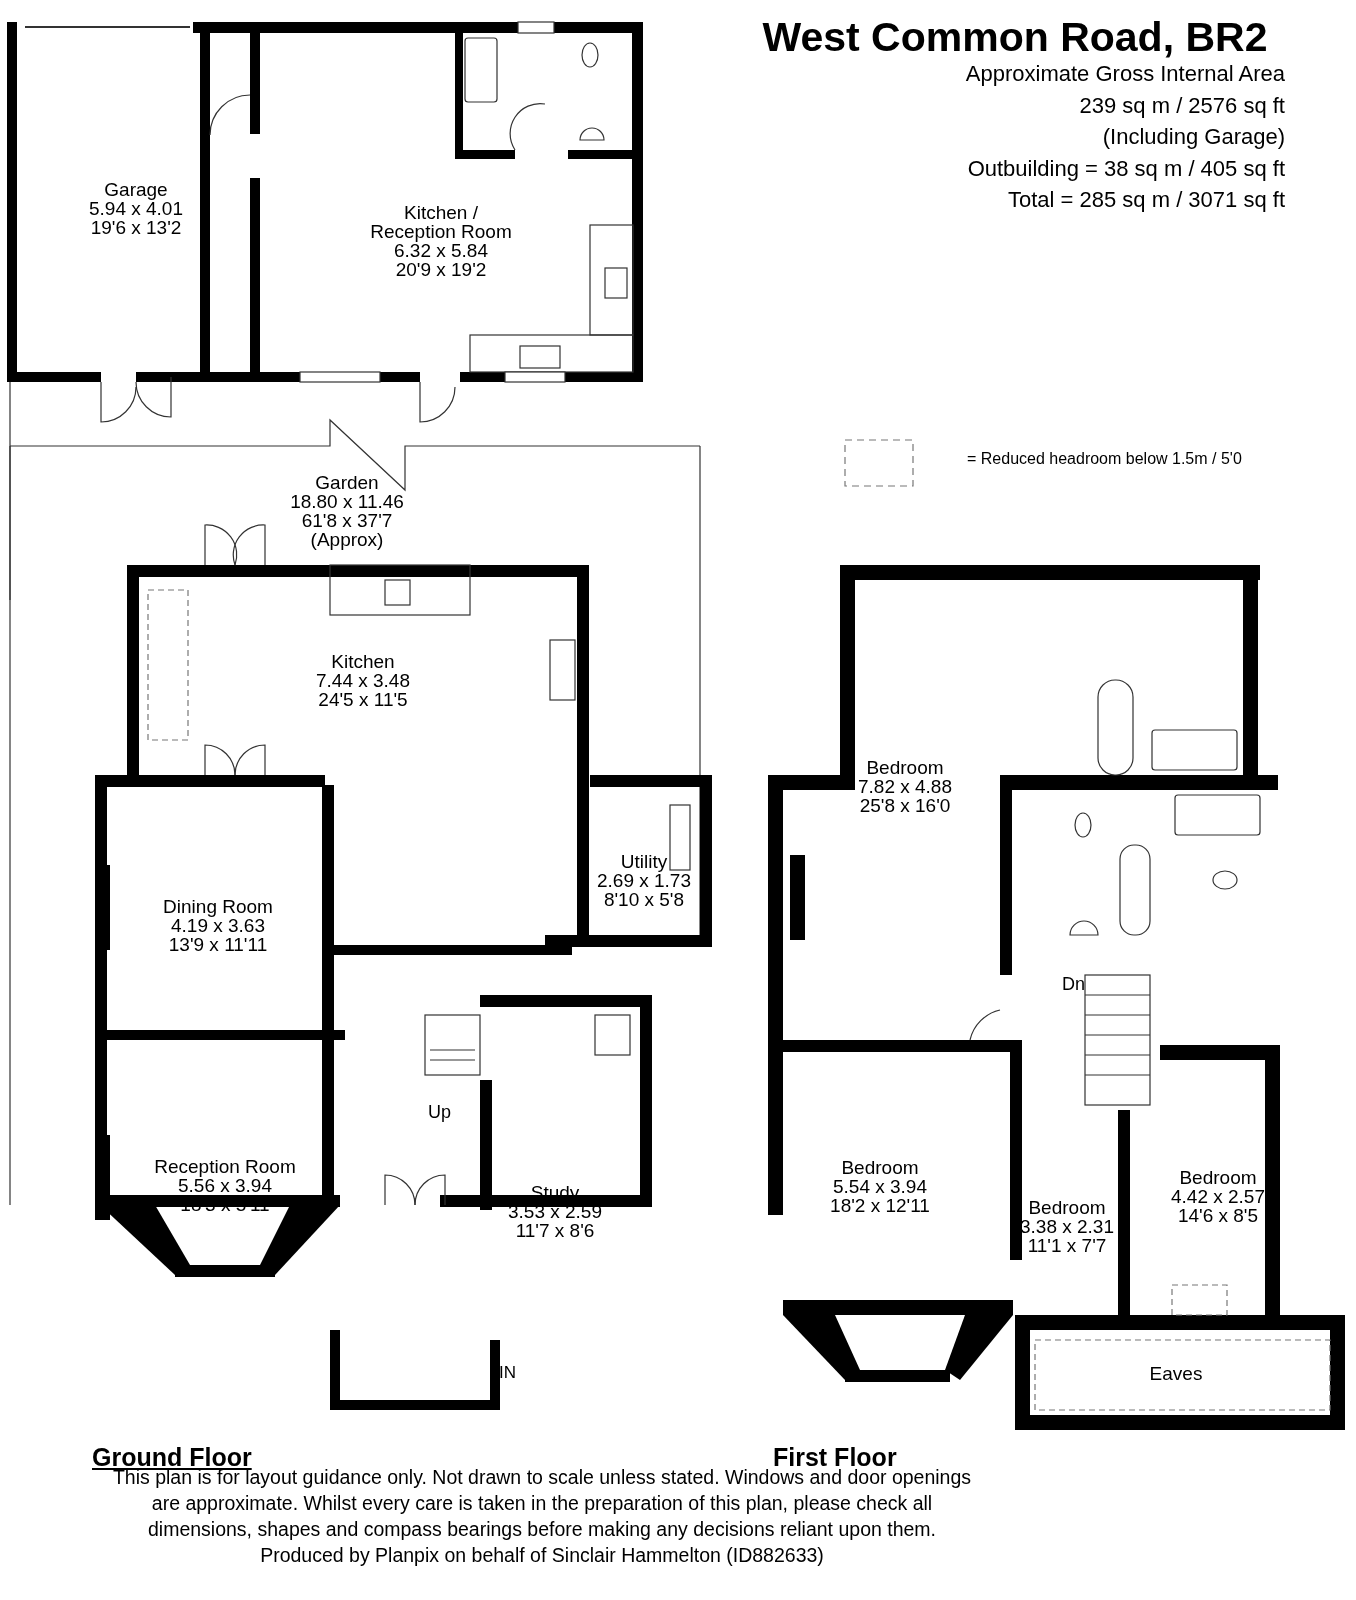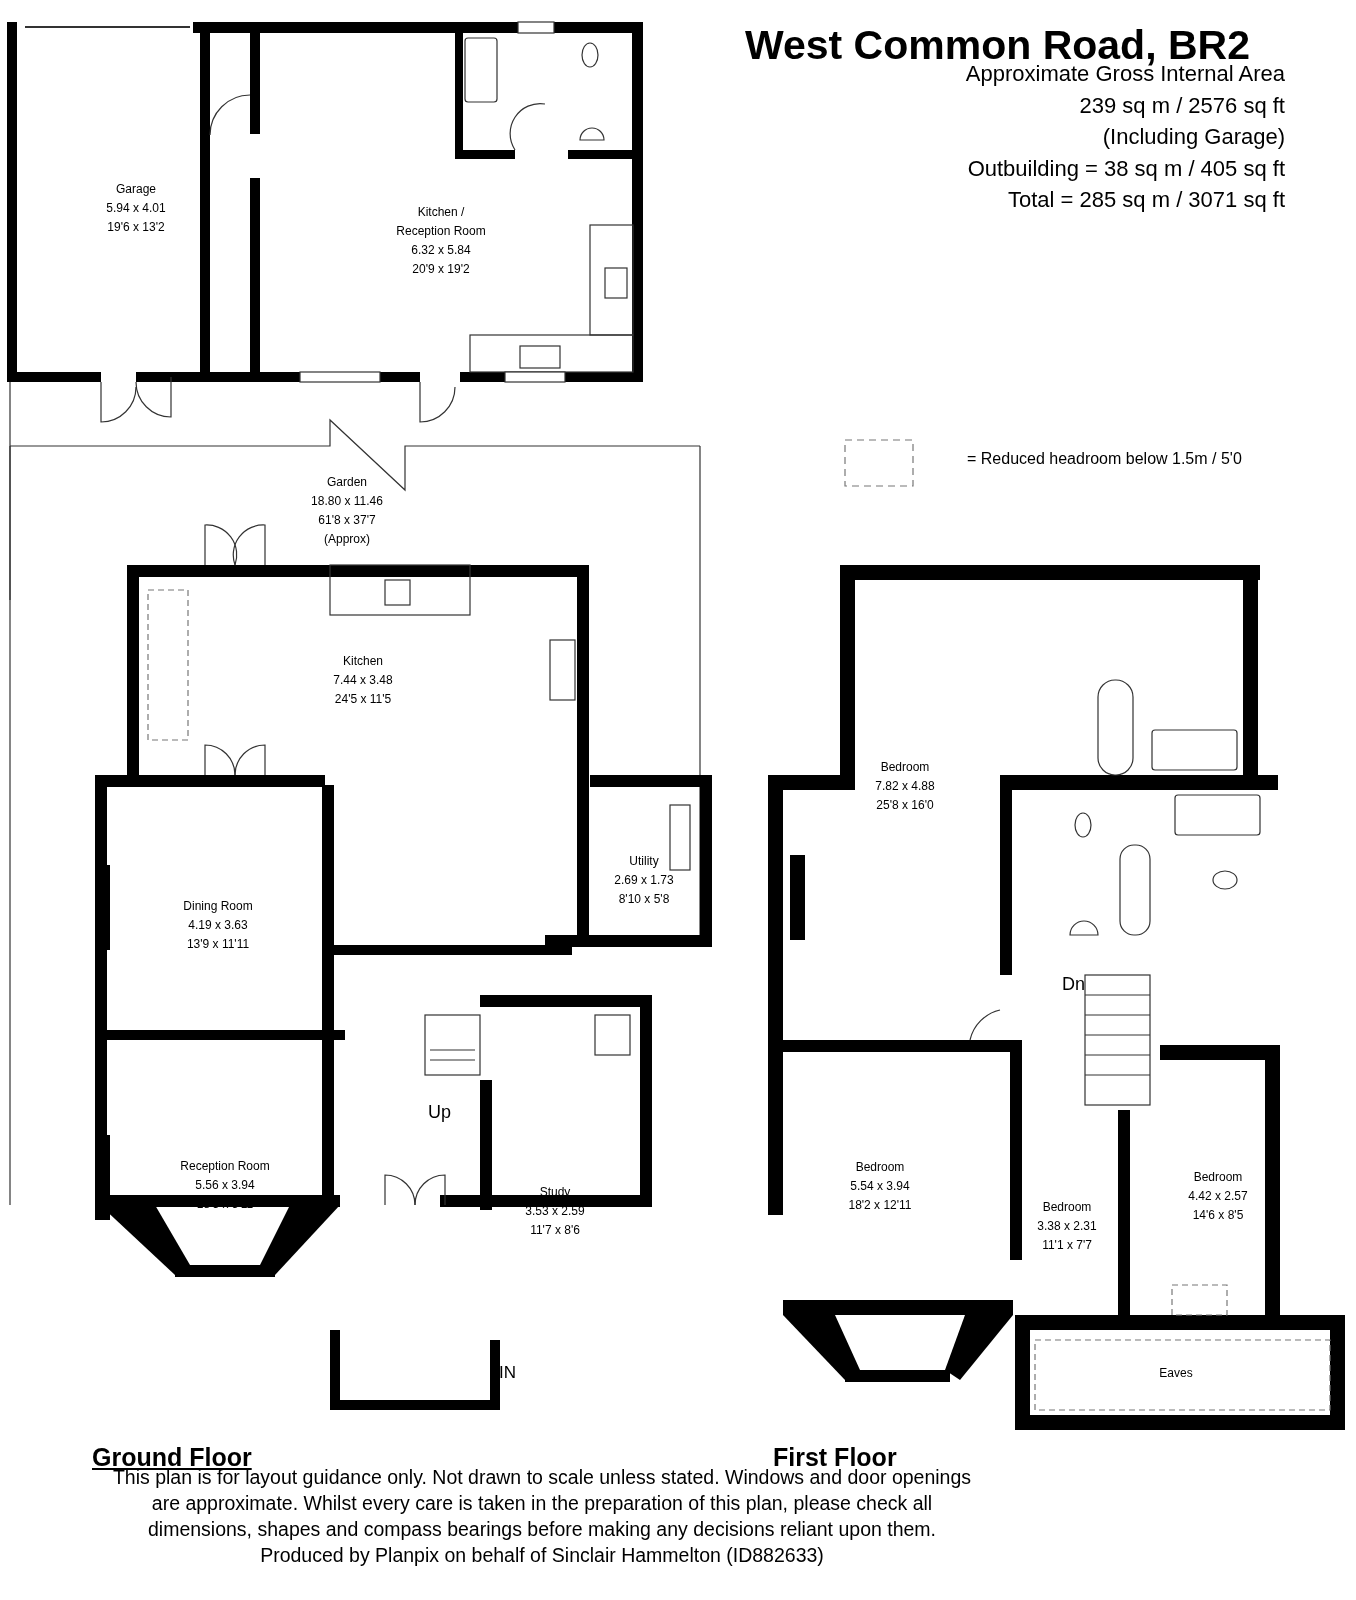--- a/index.html
+++ b/index.html
@@ -1,19 +1,19 @@
 <!DOCTYPE html>
 <html><head>
 <meta charset="utf-8">
 <style>
   html,body{margin:0;padding:0;background:#fff;}
   body{width:1356px;height:1600px;position:relative;overflow:hidden;font-family:"Liberation Sans",sans-serif;color:#000;}
   #plan{position:absolute;left:0;top:0;width:1356px;height:1600px;}
-  .lbl{position:absolute;text-align:center;font-size:12px;line-height:19px;white-space:nowrap;transform:translateX(-50%);}
-  .title{position:absolute;left:745px;top:20px;width:540px;font-weight:bold;font-size:41px;line-height:50px;}
+  .lbl{position:absolute;text-align:center;font-size:19px;line-height:19px;white-space:nowrap;transform:translateX(-50%);}
+  .title{position:absolute;left:745px;top:12px;width:540px;text-align:center;font-weight:bold;font-size:41px;line-height:50px;}
   .area{position:absolute;left:745px;top:58px;width:540px;text-align:right;font-size:22px;line-height:31.5px;}
   .legend-text{position:absolute;left:923px;top:450px;font-size:16px;margin-left:44px;}
   .floor{position:absolute;font-weight:bold;font-size:25px;}
   .disclaimer{position:absolute;left:0;top:1464px;width:1084px;text-align:center;font-size:19.5px;line-height:26px;}
   .in{position:absolute;left:499px;top:1363px;font-size:17px;}
   .small{position:absolute;font-size:18px;}
 </style>
 </head>
 <body>
 

